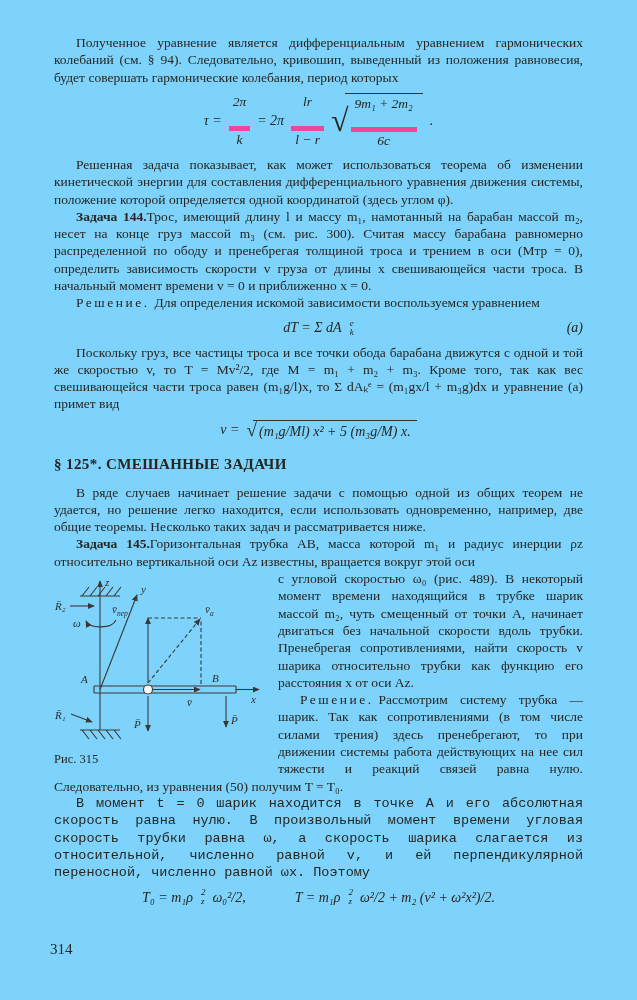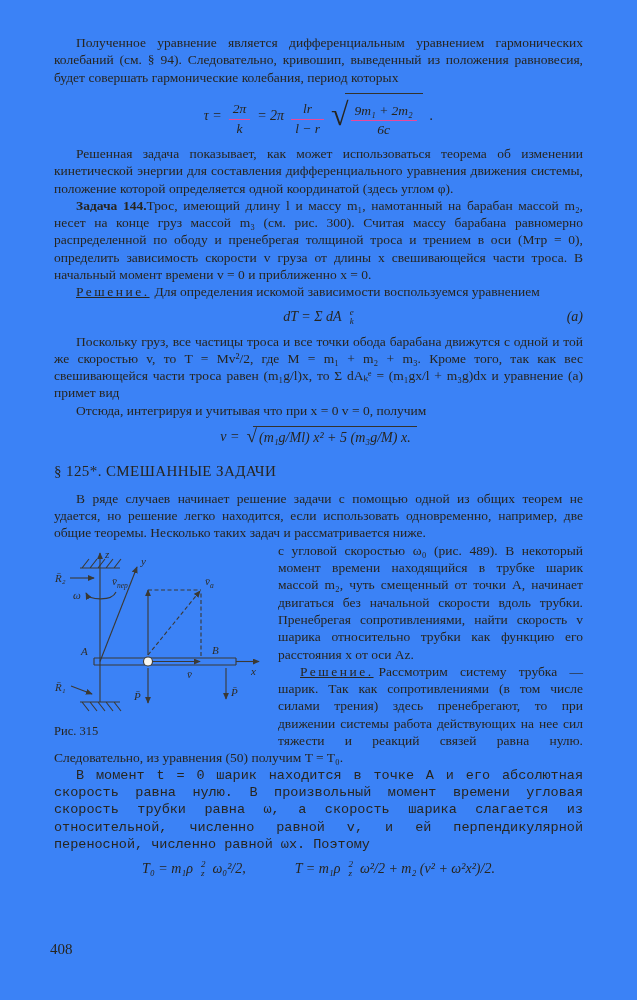--- a/index.html
+++ b/index.html
@@ -1,38 +1,38 @@
 <!DOCTYPE html>
 <html lang="ru"><head>
 <meta charset="utf-8">
 <style>
   html,body{margin:0;padding:0;background:#efede7;}
   .page{
     width:637px;height:1000px;margin:0 auto;position:relative;overflow:hidden;
-    background:#3b82f6;color:#27251f;box-sizing:border-box;
+    background:#7dd3fc;color:#27251f;box-sizing:border-box;
     padding:34px 54px 0 54px;
     font-family:"Liberation Serif",serif;
     font-size:13.5px;line-height:17.3px;
   }
   p{margin:0;text-align:justify;text-indent:22px;}
   p.noindent{text-indent:0;}
   p.clear{clear:both;font-family:Liberation Mono, monospace;}
   .lead-bold{font-weight:bold;}
-  .spaced{letter-spacing:2.5px;margin-right:5px;text-decoration:underline;}
+  .spaced{letter-spacing:2.5px;margin-right:5px;}
   h2.sect{
-    font-size:15px;font-weight:normal;letter-spacing:.4px;
+    font-size:15px;font-weight:bold;letter-spacing:.4px;
     margin:16px 0 10px 0;text-indent:0;
   }
   
   .formula{
     display:flex;justify-content:center;align-items:center;gap:7px;
     font-style:italic;font-size:14px;margin:7px 0;position:relative;line-height:1.25;
   }
   .frac{display:inline-block;text-align:center;vertical-align:middle;font-size:13.5px;line-height:1.15;}
-  .frac .num{display:block;border-bottom:1px solid #ec4899;padding:0 4px 2px;margin-top:7px;}
+  .frac .num{display:block;border-bottom:5px solid #ec4899;padding:0 4px 16px;}
   .frac .den{display:block;padding:1px 4px 0;}
   .sqrt{display:inline-flex;align-items:center;}
   .sqrt-sign{font-style:normal;line-height:1;margin-right:-4px;transform:translateY(-1px);}
   .sqrt-sign.big{font-size:32px;}
   .sqrt-sign.small{font-size:19px;}
   .sqrt-body{border-top:1.3px solid #34322c;padding:2px 6px 0 6px;}
   .supsub{display:inline-flex;flex-direction:column;font-size:9px;line-height:9px;vertical-align:-0.45em;margin-left:1px;}
   .supsub span{display:block;}
   .eq-label{position:absolute;right:0;top:50%;transform:translateY(-50%);font-style:italic;}
   .gap-left{margin-left:42px;}
@@ -83,34 +83,34 @@
       <span class="supsub">
         <span>e</span>
         <span>k</span>
       </span>
     <span class="eq-label">(а)</span>
   </div>
 
   <p>Поскольку груз, все частицы троса и все точки обода барабана движутся с одной и той же скоростью v, то T = Mv²/2, где M = m₁ + m₂ + m₃. Кроме того, так как вес свешивающейся части троса равен (m₁g/l)x, то Σ dAₖᵉ = (m₁gx/l + m₃g)dx и уравнение (а) примет вид</p>
 
 
-  <p>Отсюда, интегрируя и учитывая что при x = 0 v = 0, получим</p>
 
   <div class="formula">
     <span>v =</span>
     <span class="sqrt">
       <span class="sqrt-sign small">√</span>
       <span class="sqrt-body">(m₁g/Ml) x² + 5 (m₃g/M) x.</span>
     </span>
   </div>
 
   <h2 class="sect">§ 125*. СМЕШАННЫЕ ЗАДАЧИ</h2>
 
   <p>В ряде случаев начинает решение задачи с помощью одной из общих теорем не удается, но решение легко находится, если использовать одновременно, например, две общие теоремы. Несколько таких задач и рассматривается ниже.</p>
 
+  <p><span class="lead-bold">Задача 145.</span><span>Горизонтальная трубка AB, масса которой m₁ и радиус инерции ρz относительно вертикальной оси Az известны, вращается вокруг этой оси</span></p>
 
   <div class="figure">
     <svg width="212" height="176" viewBox="0 0 212 176" font-family="Liberation Serif, serif" font-size="11" font-style="italic" fill="#2e2c26">
       <defs>
         <marker id="ah" markerWidth="9" markerHeight="8" refX="6.2" refY="3" orient="auto" markerUnits="userSpaceOnUse">
           <path d="M0,0 L7,3 L0,6 Z" fill="#3b3934"></path>
         </marker>
       </defs>
       <g stroke="#3b3934" stroke-width="1.1" fill="none">
 
@@ -173,15 +173,15 @@
       </span>
       <span>ω₀²/2,</span>
     <span class="gap-left">T = m₁ρ</span>
       <span class="supsub">
         <span>2</span>
         <span>z</span>
       </span>
       <span>ω²/2 + m₂ (v² + ω²x²)/2.</span>
   </div>
 
-  <div class="page-number">408</div>
+  <div class="page-number">314</div>
 
 </div>
 
 </body></html>

